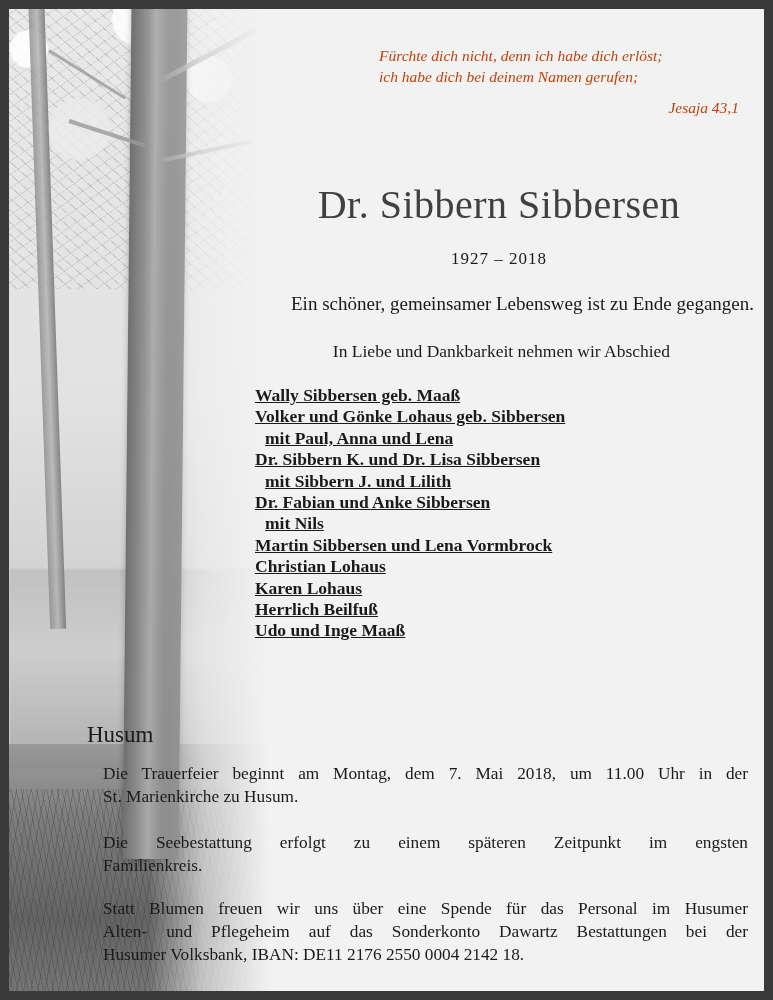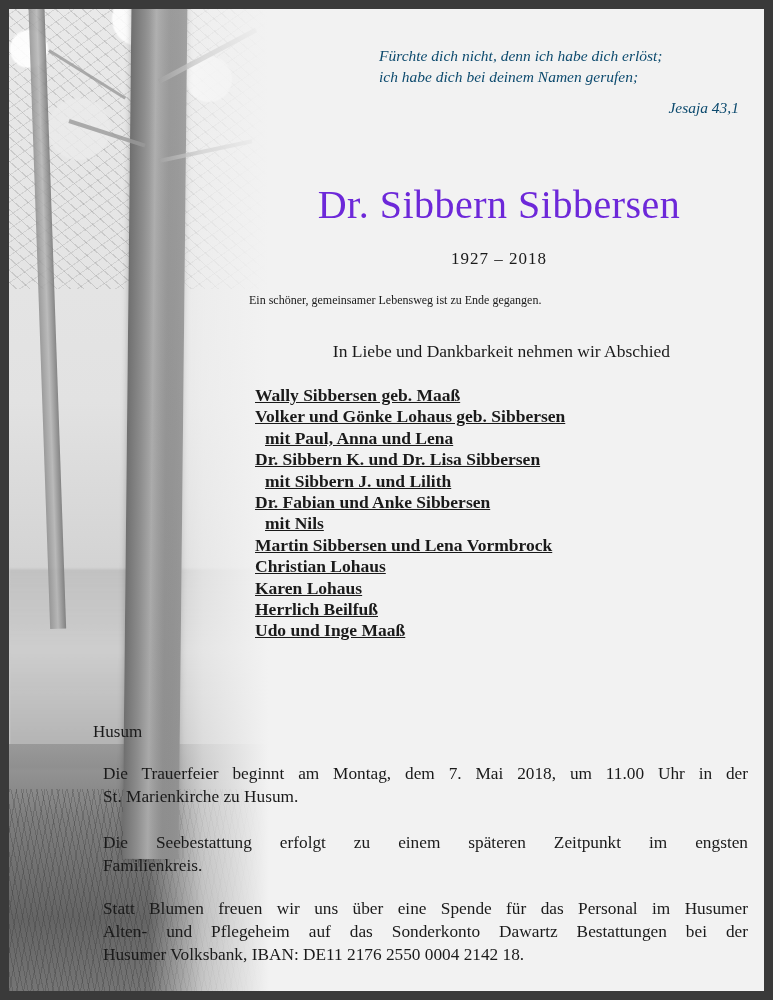--- a/index.html
+++ b/index.html
@@ -114,56 +114,56 @@
     height: 982px;
   }
   .verse {
     position: absolute;
     left: 370px;
     top: 36px;
     width: 360px;
     font-style: italic;
     font-size: 15.5px;
     line-height: 21px;
-    color: #0c4a6e;
+    color: #c2410c;
     font-family: Liberation Serif, serif;
   }
   .verse-source {
     margin-top: 10px;
     text-align: right;
     font-style: italic;
     font-size: 15.5px;
   }
   .name {
     position: absolute;
     left: 240px;
     top: 172px;
     width: 500px;
     text-align: center;
     font-size: 40px;
     letter-spacing: 0.5px;
-    color: #6d28d9;
+    color: #404040;
     white-space: nowrap;
   }
   .years {
     position: absolute;
     left: 240px;
     top: 240px;
     width: 500px;
     text-align: center;
     font-size: 17px;
     letter-spacing: 1px;
   }
   .line1 {
     position: absolute;
     left: 240px;
     top: 284px;
     width: 505px;
-    text-align: left;
-    font-size: 12px;
+    text-align: right;
+    font-size: 19px;
   }
   .line2 {
     position: absolute;
     left: 240px;
     top: 332px;
     width: 505px;
     text-align: center;
     font-size: 17.5px;
   }
   .family {
@@ -174,23 +174,23 @@
     font-size: 17.5px;
     font-weight: bold;
     line-height: 21.4px;
     text-decoration: underline;
   }
   .family div.indent {
     padding-left: 10px;
   }
   .city {
     position: absolute;
-    left: 84px;
+    left: 78px;
     top: 713px;
-    font-size: 17px;
+    font-size: 23px;
   }
   .para {
     position: absolute;
     left: 94px;
     width: 645px;
     font-size: 17.3px;
     line-height: 23px;
     text-align: justify;
   }
   .p1 { top: 753px; }

